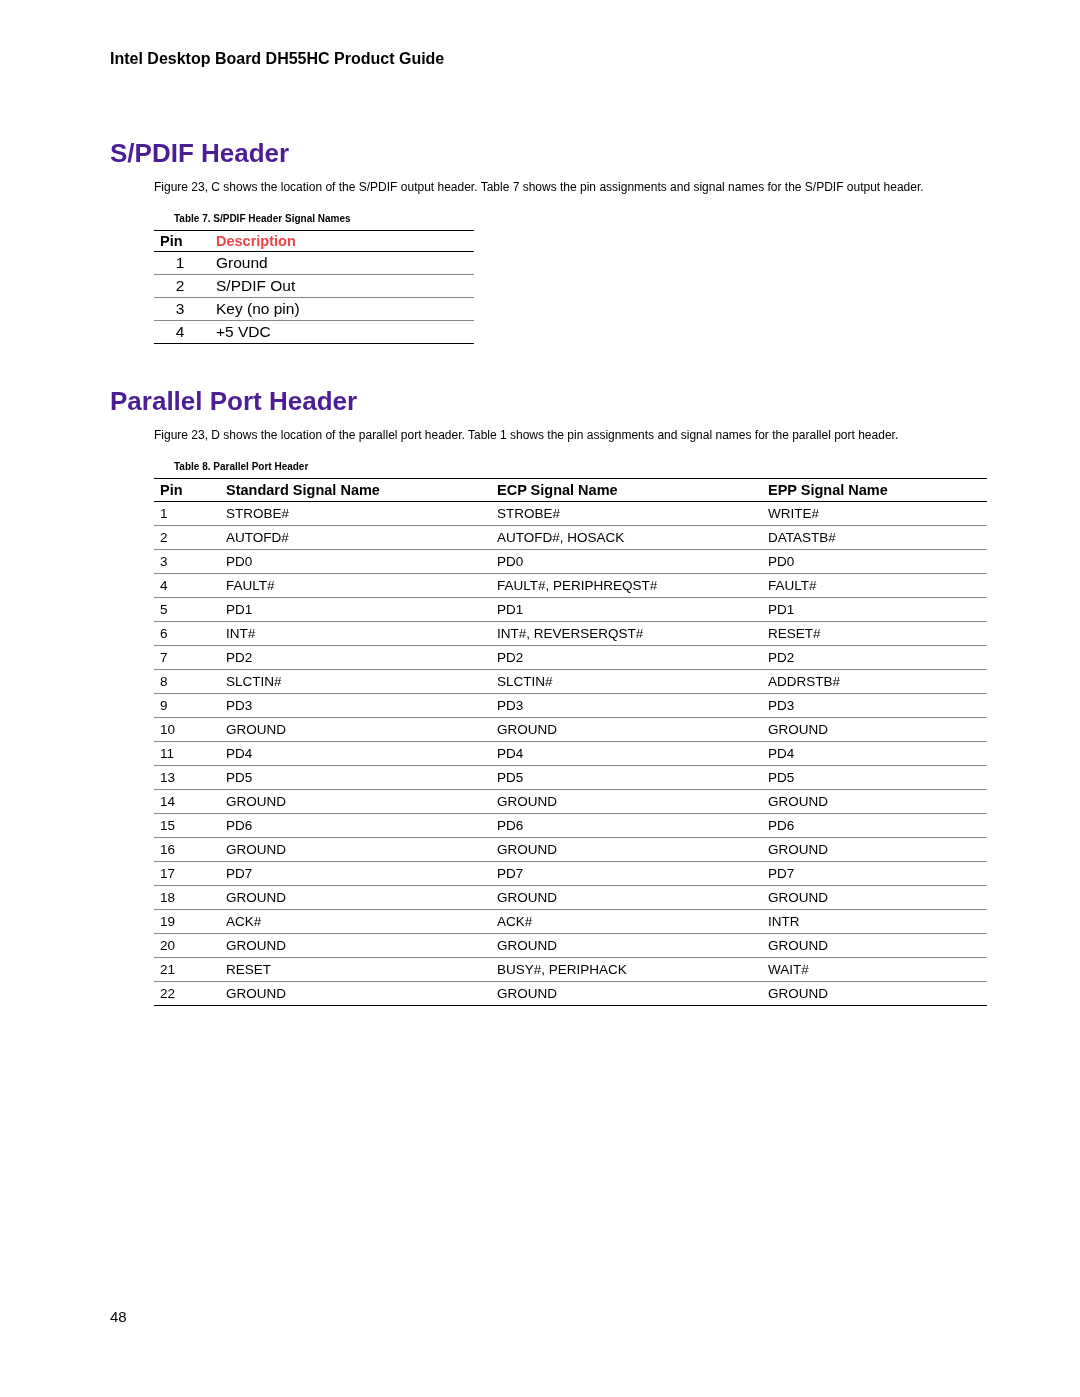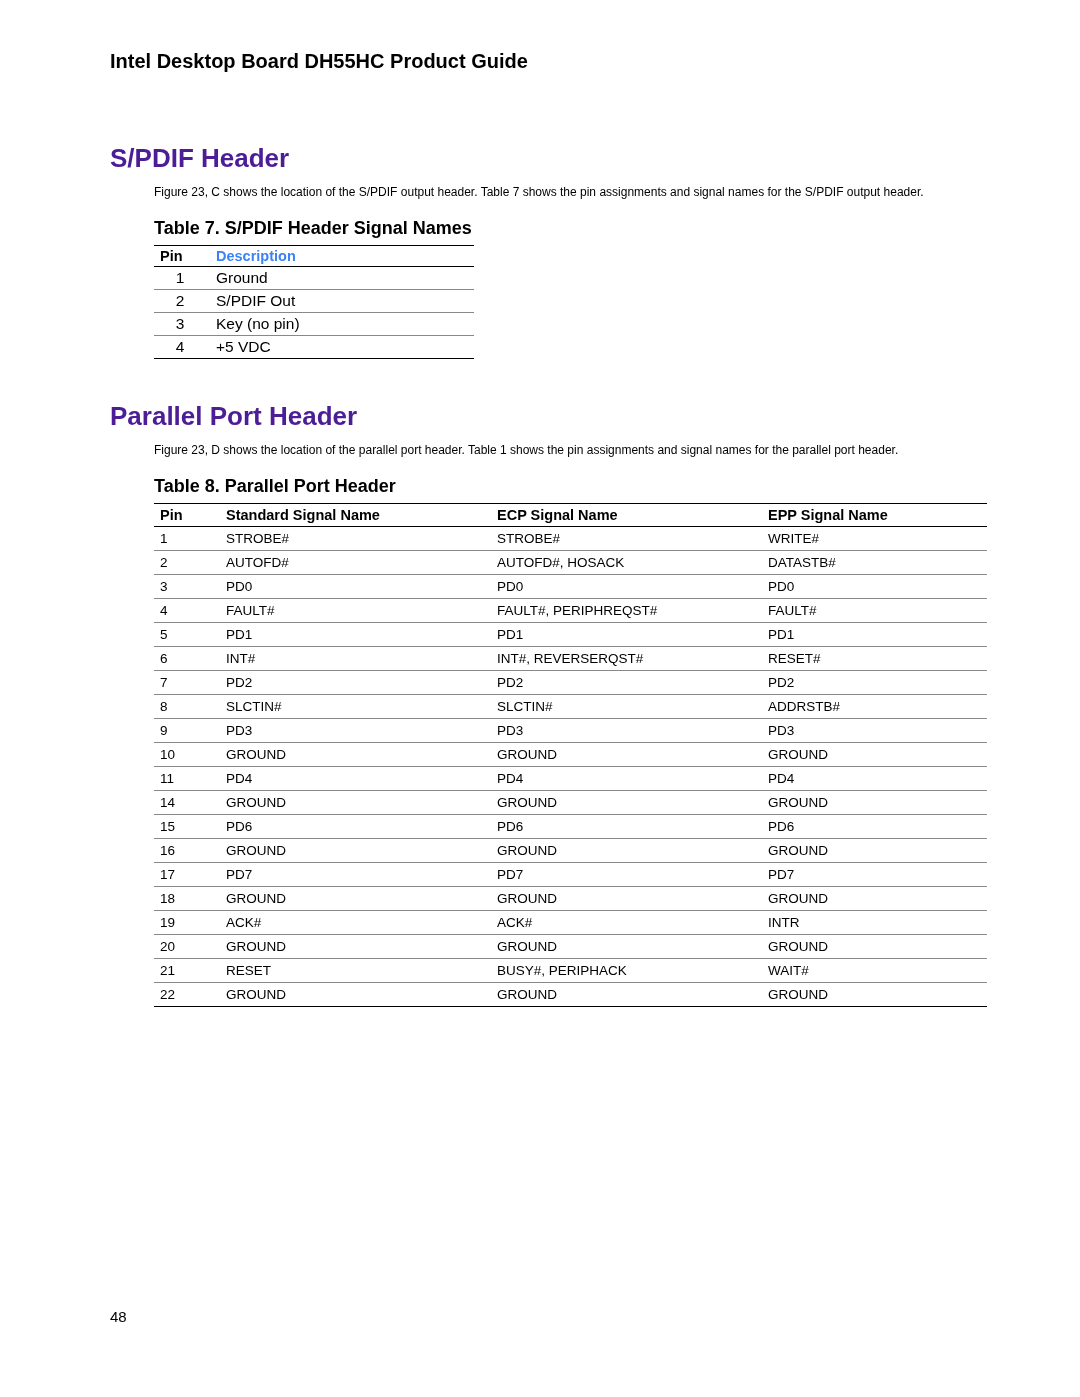--- a/index.html
+++ b/index.html
@@ -8,55 +8,55 @@
     color: #000;
     margin: 0;
     width: 1080px;
     height: 1397px;
     position: relative;
   }
   .page {
     padding: 50px 100px 40px 110px;
   }
   .doc-header {
-    font-size: 20px;
+    font-size: 16px;
     font-weight: bold;
     margin-bottom: 70px;
   }
   h2.section-heading {
     color: #4c1d95;
     font-size: 26px;
     font-weight: bold;
     margin: 0 0 10px 0;
   }
   .body-text {
     font-size: 12px;
     line-height: 1.35;
     margin: 0 0 18px 44px;
   }
   .table-caption {
-    font-size: 18px;
+    font-size: 10px;
     font-weight: bold;
-    margin: 10px 0 6px 44px;
+    margin: 10px 0 6px 64px;
   }
   table {
     border-collapse: collapse;
     margin-left: 44px;
   }
   th, td {
     text-align: left;
     padding: 2px 10px 2px 6px;
     font-size: 14.5px;
   }
   .table-spdif { width: 320px; }
   .table-spdif th { border-bottom: 1.5px solid #000; border-top: 1.5px solid #000; }
   .table-spdif td { border-bottom: 1px solid #888; }
   .table-spdif tr:last-child td { border-bottom: 1.5px solid #000; }
   .table-spdif .col-pin { width: 40px; }
-  .table-spdif th.col-desc { color: #3b82f6; }
+  .table-spdif th.col-desc { color: #ef4444; }
   .table-spdif td { font-size: 15.5px; }
   .table-spdif .pin-cell { text-align: center; }
   
   .table-parallel { width: 833px; }
   .table-parallel th { border-bottom: 1.5px solid #000; border-top: 1.5px solid #000; font-size: 14.5px; padding-top:3px; padding-bottom:3px;}
   .table-parallel td { border-bottom: 1px solid #888; font-size: 13.5px; padding-top:4px; padding-bottom:4px;}
   .table-parallel tr:last-child td { border-bottom: 1.5px solid #000; }
   .table-parallel .c1 { width: 50px; }
   .table-parallel .c2 { width: 255px; }
   .table-parallel .c3 { width: 255px; }
@@ -179,20 +179,26 @@
             <td class="c3">GROUND</td>
             <td class="c4">GROUND</td>
           </tr>
           <tr>
             <td class="c1">11</td>
             <td class="c2">PD4</td>
             <td class="c3">PD4</td>
             <td class="c4">PD4</td>
           </tr>
           <tr>
+            <td class="c1">13</td>
+            <td class="c2">PD5</td>
+            <td class="c3">PD5</td>
+            <td class="c4">PD5</td>
+          </tr>
+          <tr>
             <td class="c1">14</td>
             <td class="c2">GROUND</td>
             <td class="c3">GROUND</td>
             <td class="c4">GROUND</td>
           </tr>
           <tr>
             <td class="c1">15</td>
             <td class="c2">PD6</td>
             <td class="c3">PD6</td>
             <td class="c4">PD6</td>

